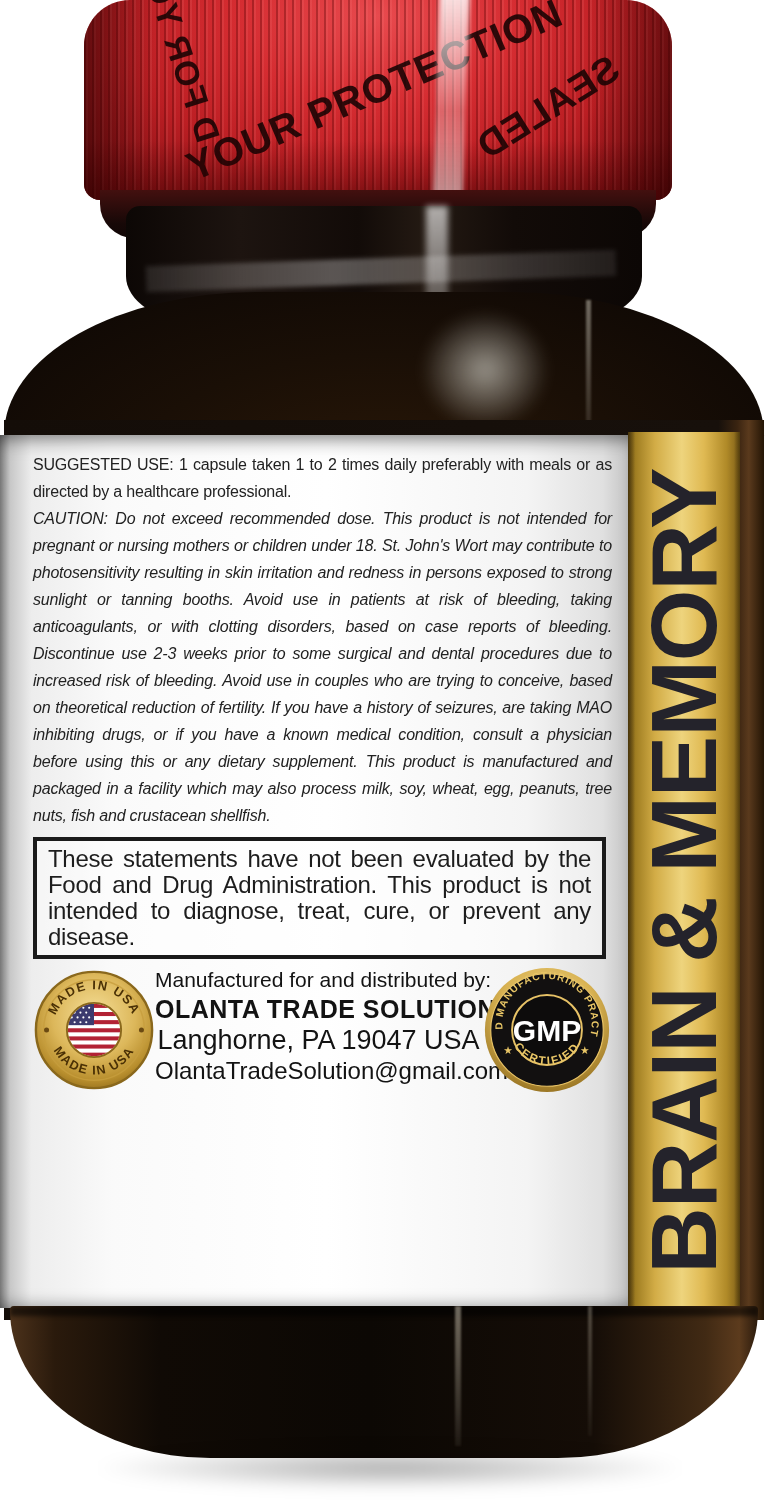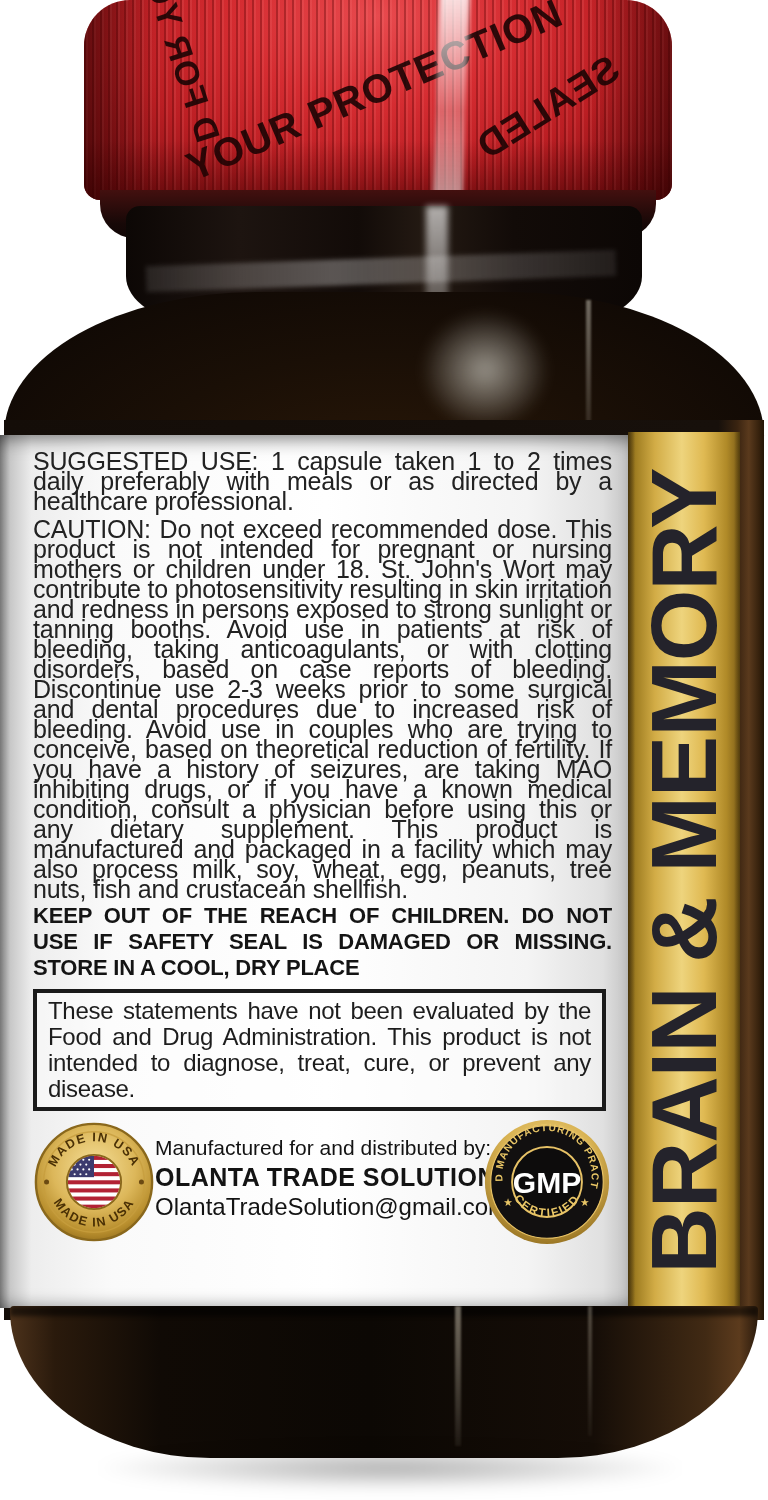--- a/index.html
+++ b/index.html
@@ -44,22 +44,22 @@
 
   
   .body-dark{position:absolute;left:4px;top:420px;width:760px;height:900px;
        background:linear-gradient(to right,#140d08 0%,#17100b 94%,#3a2411 96.5%,#5a3a1d 98%,#241505 100%);}
 
   
   .label{position:absolute;left:0;top:435px;width:628px;height:873px;overflow:hidden;
        padding:16px 16px 0 33px;color:#222;
        background:linear-gradient(to right,#7f7f7f 0%,#c7c7c7 1.6%,#ededed 5%,#fafafa 18%,#ffffff 52%,#f4f4f4 84%,#e0e0e0 96%,#c4c4c4 100%);
        box-shadow:inset 0 16px 18px -12px rgba(0,0,0,.5),inset 0 -14px 16px -12px rgba(0,0,0,.38);}
-  .para{margin:0;font-size:25px;line-height:20px;text-align:justify;letter-spacing:-0.2px;}
-  .para+.para{margin-top:8px;}
+  .para{margin:0;font-size:16px;line-height:27px;text-align:justify;letter-spacing:-0.2px;}
+  .para+.para{font-style:italic;}
   .warning{margin:4px 0 0 0;font-size:22px;line-height:26px;font-weight:700;color:#141414;
        text-align:justify;letter-spacing:-0.2px;}
   .fda-box{margin:8px 6px 0 0;border:4px solid #1a1a1a;padding:5px 11px;
        font-size:24px;line-height:26px;text-align:justify;color:#1d1d1d;letter-spacing:-0.3px;word-spacing:3px;
        background:rgba(255,255,255,.45);}
   .dist-row{display:flex;align-items:center;margin-top:4px;}
   .dist-col{flex:1;text-align:center;color:#131313;min-width:0;}
   .dist-intro{font-size:21px;white-space:nowrap;margin-top:-8px;}
   .dist-name{font-size:25px;font-weight:700;letter-spacing:.5px;white-space:nowrap;margin-top:3px;}
   .dist-addr{font-size:27px;white-space:nowrap;margin-top:1px;}
@@ -110,21 +110,20 @@
   </div>
   <div class="shoulder"></div>
   <div class="shoulder-hl"></div>
   <div class="shoulder-line"></div>
 
   <div class="body-dark"></div>
 
   <div class="label">
     <p class="para">SUGGESTED USE:  1 capsule taken 1 to 2  times daily preferably with meals or as directed by a healthcare professional.</p>
     <p class="para">CAUTION: Do not exceed recommended dose. This product is not intended for pregnant or nursing mothers or children under 18. St. John's Wort may contribute to photosensitivity resulting in skin irritation and redness in persons exposed to strong sunlight or tanning booths. Avoid use in patients at risk of bleeding, taking anticoagulants, or with clotting disorders, based on case reports of bleeding. Discontinue use 2-3 weeks prior to some surgical and dental procedures due to increased risk of bleeding. Avoid use in couples who are trying to conceive, based on theoretical reduction of fertility. If you have a history of seizures, are taking MAO inhibiting drugs, or if you have a known medical condition, consult a physician before using this or any dietary supplement. This product is manufactured and packaged in a facility which may also process milk, soy, wheat, egg, peanuts, tree nuts, fish and crustacean shellfish.</p>
-    <p class="warning">KEEP OUT OF THE REACH OF CHILDREN. DO NOT USE IF SAFETY SEAL IS DAMAGED OR MISSING. STORE IN A COOL, DRY PLACE</p>
     <div class="fda-box">
       <span>These statements have not been evaluated by the Food and Drug Administration. This product is not intended to diagnose, treat, cure, or prevent any disease.</span>
     </div>
 
     <div class="dist-row">
 
       <svg class="badge" width="122" height="126" viewBox="0 0 126 126">
         <defs>
           <radialGradient id="goldA" cx="50%" cy="38%" r="65%">
             <stop offset="0%" stop-color="#f6e09a"></stop>
@@ -177,20 +176,21 @@
           <textPath href="#usaTop" startOffset="50%" text-anchor="middle">MADE IN USA</textPath>
         </text>
         <text font-size="13" font-weight="bold" fill="#4a3005" letter-spacing="1.5">
           <textPath href="#usaBot" startOffset="50%" text-anchor="middle">MADE IN USA</textPath>
         </text>
       </svg>
 
       <div class="dist-col">
         <div class="dist-intro">Manufactured for and distributed by:</div>
         <div class="dist-name">OLANTA TRADE SOLUTION</div>
+        <div class="dist-addr">Langhorne, PA 19047 USA</div>
         <div class="dist-email">OlantaTradeSolution@gmail.com</div>
       </div>
 
       <svg class="badge" width="130" height="134" viewBox="0 0 134 134">
         <defs>
           <radialGradient id="goldB" cx="50%" cy="35%" r="70%">
             <stop offset="0%" stop-color="#f3dd96"></stop>
               <stop offset="55%" stop-color="#d9b353"></stop>
             <stop offset="100%" stop-color="#8f6b1c"></stop>
           </radialGradient>

